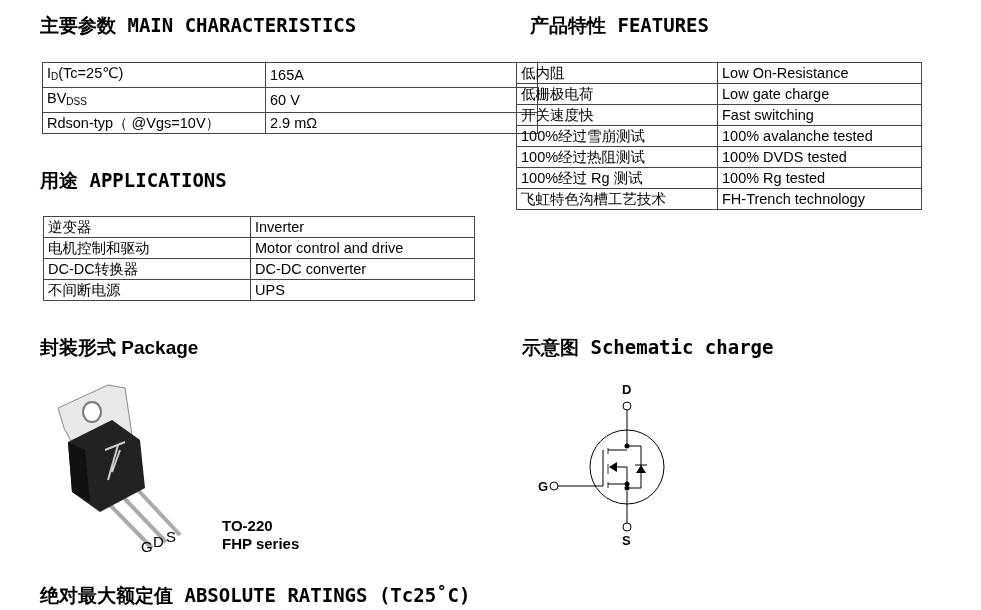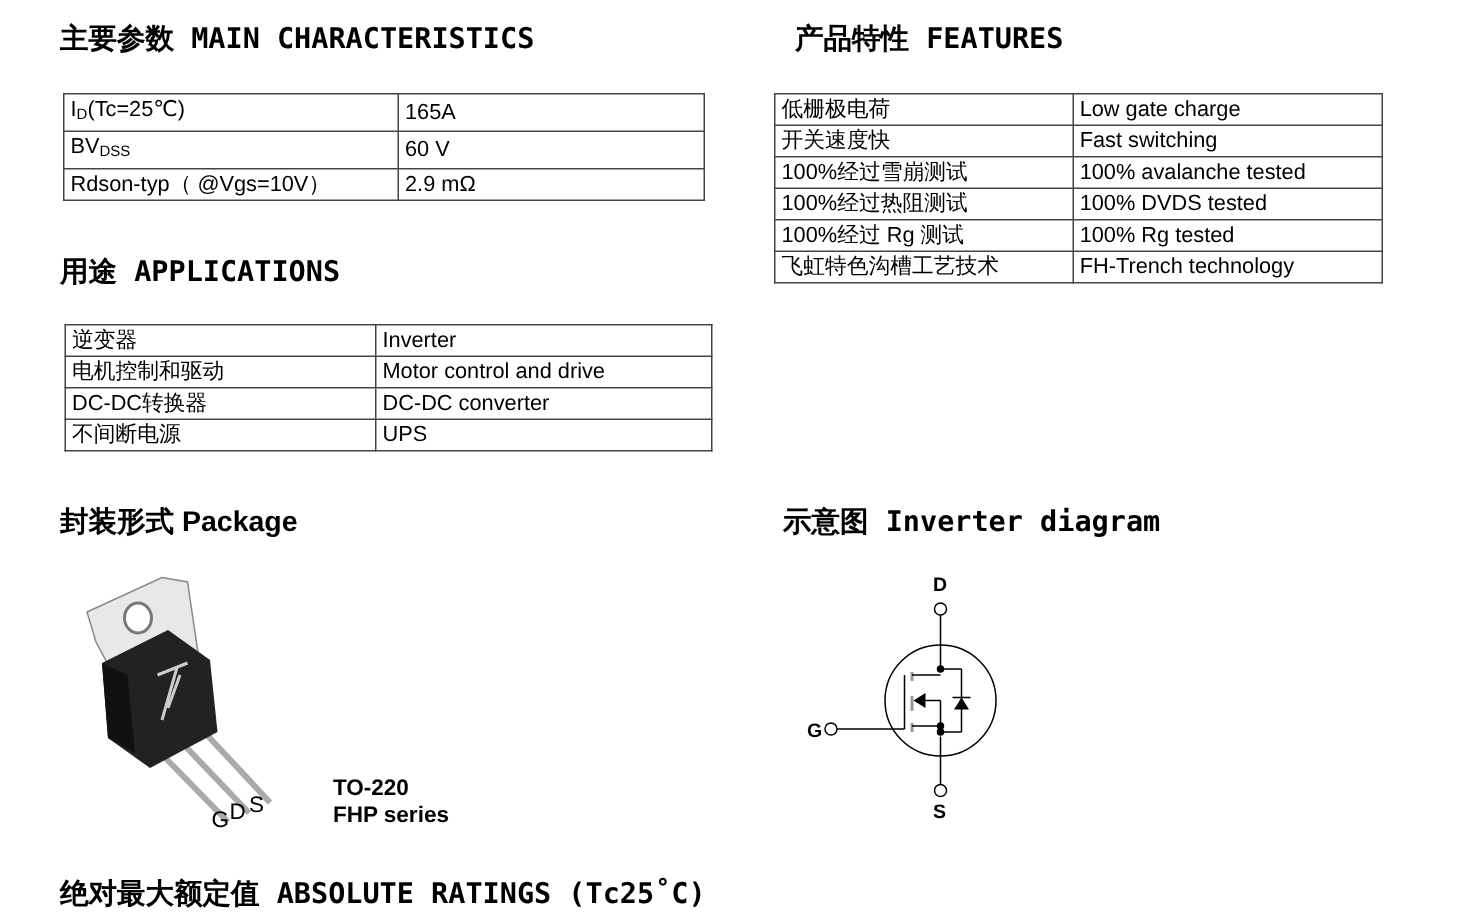--- a/index.html
+++ b/index.html
@@ -10,40 +10,44 @@
   td { border:1px solid #444; padding:0 4px; height:20px; line-height:20px; white-space:nowrap; }
   td.c { text-align:left; }
   .abs { position:absolute; }
   .pkg-text { font-size:15px; line-height:18px;font-weight:bold; }
   sub.s { font-size:10px; vertical-align:-2px; }
 </style>
 </head>
 <body>
 
 <div class="h" style="left:40px;top:13px;">主要参数 MAIN CHARACTERISTICS</div>
-<table style="left:42px;top:62px;width:428px;">
+<table style="left:42px;top:62px;width:496px;">
   <tbody>
       <tr>
     <td style="width:214px"><span>I</span><sub class="s">D</sub><span>(Tc=25℃)</span></td>
     <td class="c">165A</td>
   </tr>
   <tr>
     <td><span>BV</span><sub class="s">DSS</sub></td>
     <td class="c">60 V</td>
   </tr>
   <tr>
     <td>Rdson-typ（ @Vgs=10V）</td>
     <td class="c">2.9 mΩ</td>
   </tr>
 </tbody>
   </table>
 
 <div class="h" style="left:530px;top:13px;">产品特性 FEATURES</div>
 <table style="left:516px;top:62px;width:406px;">
   <tbody>
+      <tr>
+        <td style="width:192px">低内阻</td>
+        <td>Low On-Resistance</td>
+      </tr>
   <tr>
         <td>低栅极电荷</td>
         <td>Low gate charge</td>
       </tr>
   <tr>
         <td>开关速度快</td>
         <td>Fast switching</td>
       </tr>
   <tr>
         <td>100%经过雪崩测试</td>
@@ -99,21 +103,21 @@
   <polygon points="18,62 62,40 90,60 95,108 50,132 22,112" fill="#222"></polygon>
   <polygon points="18,62 35,70 40,122 22,112" fill="#111"></polygon>
   <path d="M55 70 L75 62 M68 65 L58 100 M62 92 L70 70" stroke="#ccc" stroke-width="2" fill="none"></path>
 </svg>
 <div class="abs" style="left:141px;top:538px;font-size:15px;">G</div>
 <div class="abs" style="left:153px;top:533px;font-size:15px;">D</div>
 <div class="abs" style="left:166px;top:528px;font-size:15px;">S</div>
 <div class="abs pkg-text" style="left:222px;top:517px;">TO-220</div>
 <div class="abs pkg-text" style="left:222px;top:535px;">FHP series</div>
 
-<div class="h" style="left:522px;top:335px;">示意图 Inverter diagram</div>
+<div class="h" style="left:522px;top:335px;">示意图 Schematic charge</div>
 <svg class="abs" style="left:535px;top:380px;" width="130" height="170" viewBox="0 0 130 170">
   <circle cx="92" cy="26" r="4" fill="#fff" stroke="#000"></circle>
   <circle cx="92" cy="147" r="4" fill="#fff" stroke="#000"></circle>
   <circle cx="19" cy="106" r="4" fill="#fff" stroke="#000"></circle>
   <circle cx="92" cy="87" r="37" fill="none" stroke="#000" stroke-width="1"></circle>
   <line x1="92" y1="30" x2="92" y2="66" stroke="#000"></line>
   <line x1="92" y1="111" x2="92" y2="143" stroke="#000"></line>
   <line x1="23" y1="106" x2="68" y2="106" stroke="#000"></line>
   <line x1="68" y1="106" x2="68" y2="70" stroke="#000"></line>
   <line x1="73" y1="68" x2="73" y2="74" stroke="#999" stroke-width="2"></line>

